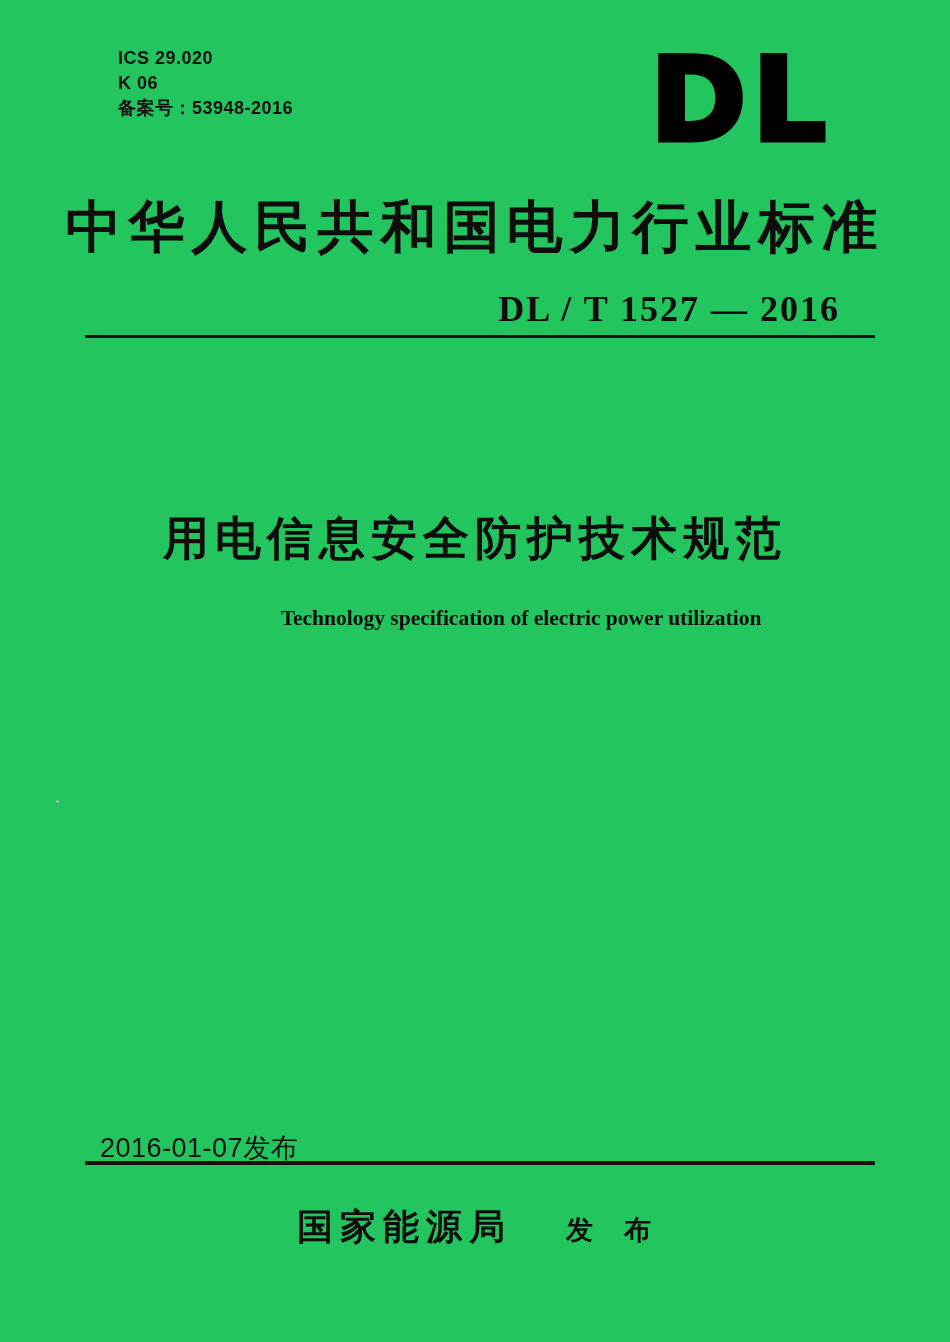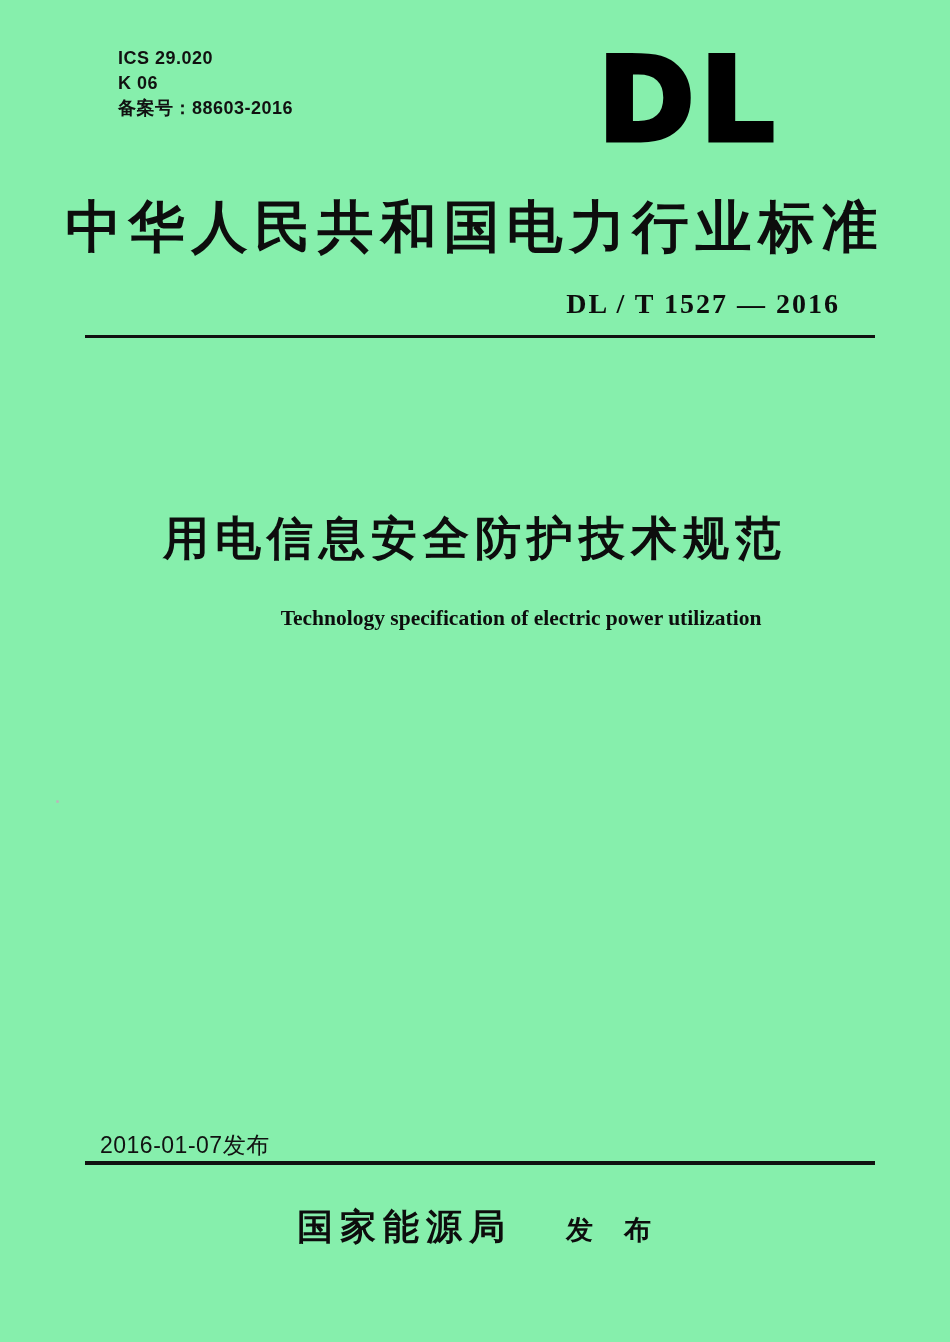--- a/index.html
+++ b/index.html
@@ -8,40 +8,40 @@
     width: 950px;
     height: 1342px;
     position: relative;
     font-family: "Liberation Sans", "DejaVu Sans", sans-serif;
     color: #1a1a1a;
     overflow: hidden;
   }
   .page {
     position: absolute;
     inset: 0;
-    background: #86efac;
+    background: #22c55e;
   }
 
   
   .meta {
     position: absolute;
     left: 118px;
     top: 46px;
     font-size: 18px;
     line-height: 25px;
     font-weight: 600;
     letter-spacing: 0.5px;
     color: #111;
   }
   .meta .row { white-space: nowrap; }
 
   
   .dl-logo {
     position: absolute;
-    left: 598px;
+    left: 650px;
     top: 36px;
     font-family: "DejaVu Sans", "Liberation Sans", sans-serif;
     font-size: 116px;
     font-weight: 900;
     letter-spacing: 6px;
     color: #000;
     -webkit-text-stroke: 5px #000;
     line-height: 1.1;
   }
 
@@ -60,21 +60,21 @@
     color: #0d0d0d;
   }
 
   
   .std-number {
     position: absolute;
     top: 288px;
     right: 110px;
     font-family: "Liberation Serif", "DejaVu Serif", serif;
     font-weight: 700;
-    font-size: 28px;
+    font-size: 36px;
     letter-spacing: 2px;
     white-space: nowrap;
     color: #0d0d0d;
   }
 
   .rule-top {
     position: absolute;
     top: 335px;
     left: 85px;
     width: 790px;
@@ -125,21 +125,21 @@
 
   
   .dates {
     position: absolute;
     top: 1130px;
     left: 100px;
     right: 75px;
     display: flex;
     justify-content: space-between;
     align-items: flex-start;
-    font-size: 23px;
+    font-size: 27px;
     font-weight: 500;
     letter-spacing: 0.5px;
     white-space: nowrap;
     color: #111;
     gap: 20px;
   }
 
   .rule-bottom {
     position: absolute;
     top: 1161px;
@@ -176,21 +176,21 @@
   }
 </style>
 </head>
 <body>
 
 <div class="page">
 
   <div class="meta">
     <div class="row">ICS 29.020</div>
     <div class="row">K 06</div>
-    <div class="row">备案号：88603-2016</div>
+    <div class="row">备案号：53948-2016</div>
   </div>
 
   <div class="dl-logo">DL</div>
 
   <div class="std-category">中华人民共和国电力行业标准</div>
 
   <div class="std-number">DL / T 1527 — 2016</div>
 
   <div class="rule-top"></div>
 

